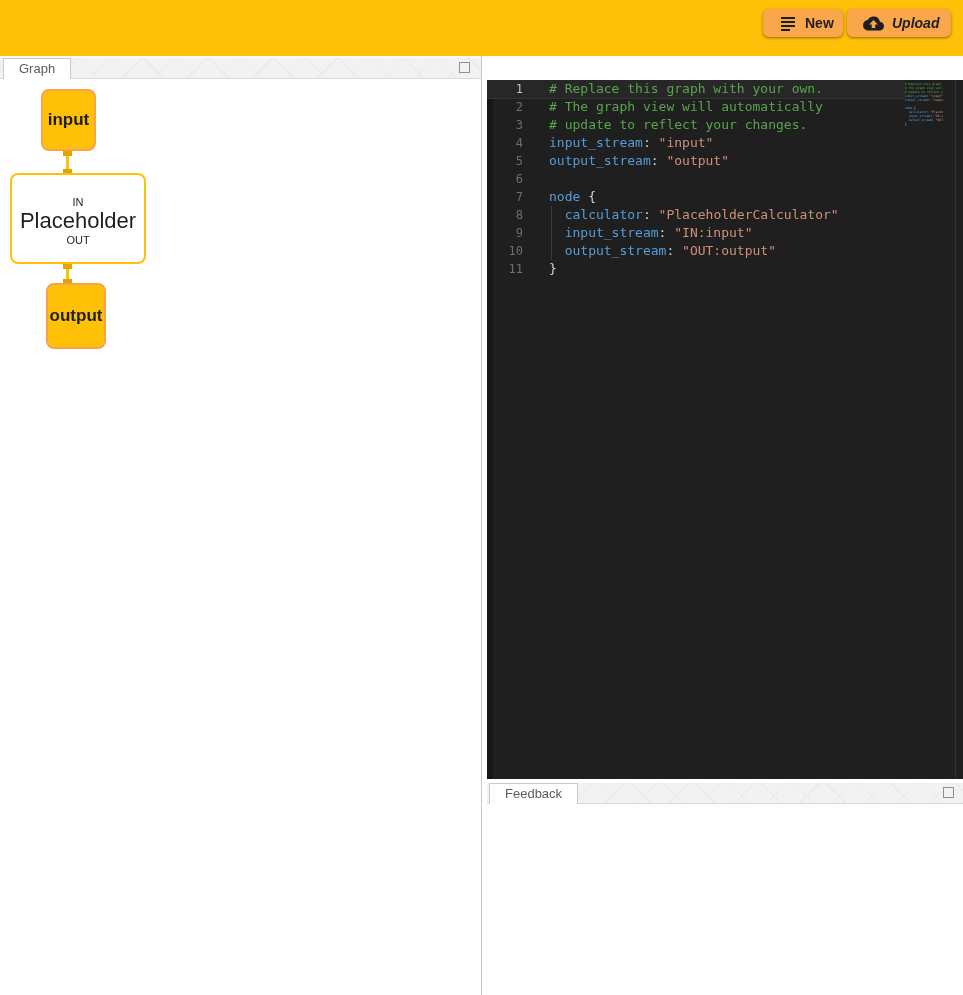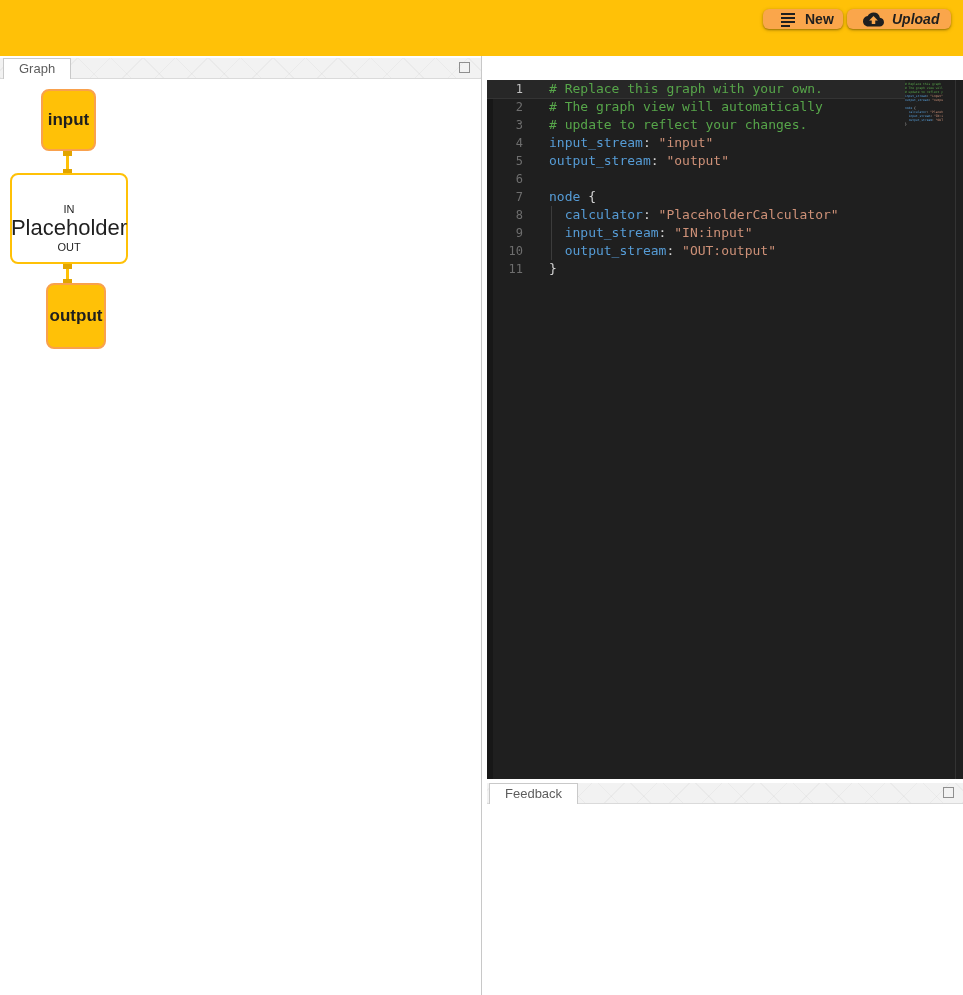--- a/index.html
+++ b/index.html
@@ -4,21 +4,21 @@
 <style>
   * { margin:0; padding:0; box-sizing:border-box; }
   html,body { width:963px; height:995px; overflow:hidden; background:#ffffff;
     font-family:"Liberation Sans", sans-serif; }
 
   
   .header { position:absolute; left:0; top:0; width:963px; height:56px;
     background:var(--header-bg,#FFC107); }
   .header .title { position:absolute; left:24px; top:0; line-height:56px;
     font-size:21px; font-weight:700; color:#1d1d1d; letter-spacing:.2px; }
-  .hbtn { position:absolute; top:9px; height:20px; border:none; cursor:pointer;
+  .hbtn { position:absolute; top:9px; height:28px; border:none; cursor:pointer;
     background:var(--button-bg,#FAA64B); border-radius:6px; display:flex;
     align-items:center; gap:8px; padding:0 16px; font-family:inherit;
     font-size:14px; font-weight:700; color:#1f1f1f;
     box-shadow:0 1px 2px rgba(0,0,0,.30), 0 1px 4px rgba(0,0,0,.18); }
   .hbtn svg { flex:0 0 auto; }
   .btn-new { left:763px; width:80px; }
   .btn-upload { left:847px; width:104px;font-style:italic; }
 
   
   .panel { position:absolute; background:#ffffff; }
@@ -38,23 +38,23 @@
     border-right:1px solid #c8c8c8; }
   .graph-canvas { position:absolute; left:0; top:24px; right:0; bottom:0;
     background:#ffffff; }
   .gnode { position:absolute; border-radius:8px; color:#1f1f1f;
     display:flex; align-items:center; justify-content:center; cursor:pointer; }
   .gnode-stream { background:var(--node-fill,#FFC107);
     border:2px solid var(--node-border,#F9A14D);
     font-size:17px; font-weight:700; }
   .node-input  { left:41px; top:9px;   width:55px; height:62px;border-radius:8px; }
   .node-output { left:46px; top:203px; width:60px; height:66px; }
-  .node-calc { left:10px; top:93px; width:118px; height:91px; background:#ffffff;
+  .node-calc { left:10px; top:93px; width:136px; height:91px; background:#ffffff;
     border:2px solid var(--node-fill,#FFC107); flex-direction:column;
-    justify-content:flex-end; padding:7px 4px 9px; }
+    justify-content:center; padding:7px 4px 2px; }
   .node-calc .port { font-size:11px; color:#1f1f1f; }
   .node-calc .calc-label { font-size:22px; color:#1f1f1f; }
   .gedge { position:absolute; left:66px; width:3px;
     background:var(--node-fill,#FFC107); }
   .edge-1 { top:71px; height:24px; }
   .edge-2 { top:183px; height:22px; }
   .gport { position:absolute; left:63px; width:9px; height:9px;
     background:var(--port-fill,#E2A500); }
   .port-1 { top:67px; } .port-2 { top:89px; }
   .port-3 { top:180px; } .port-4 { top:199px; }

